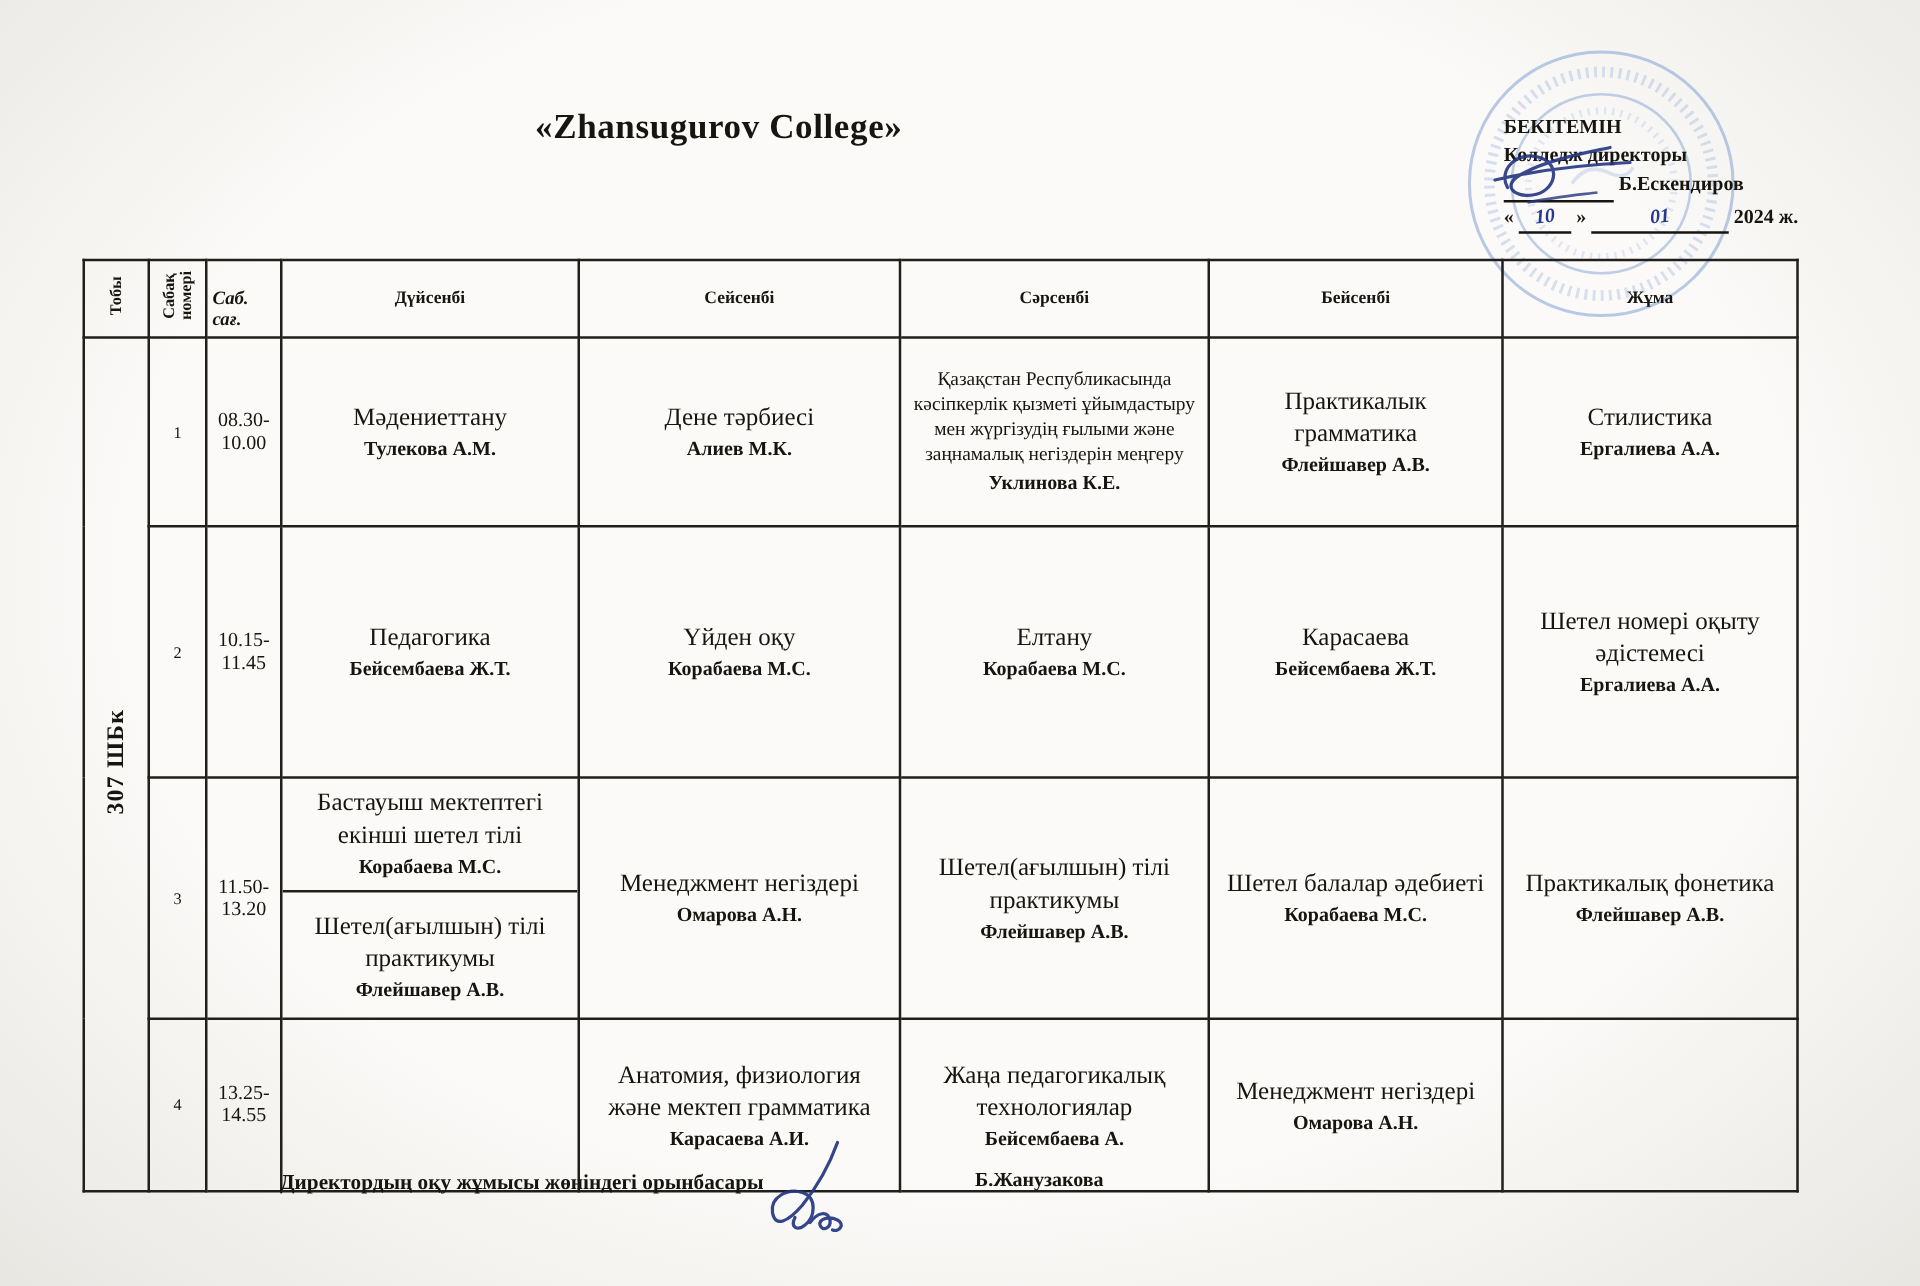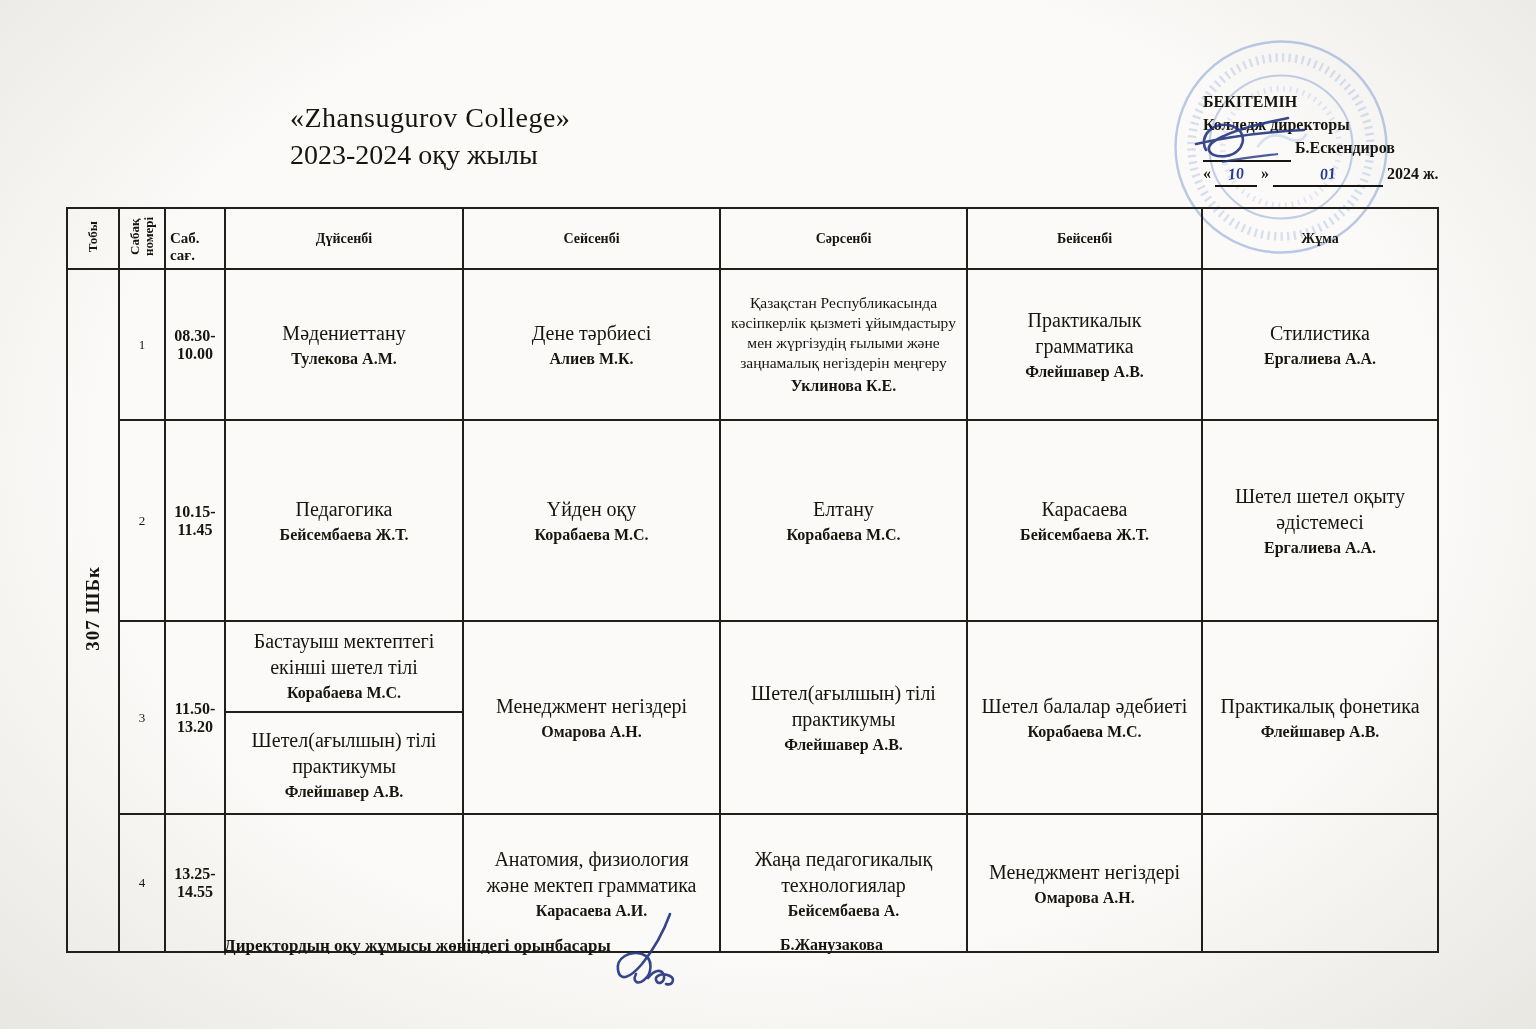--- a/index.html
+++ b/index.html
@@ -6,21 +6,21 @@
   body{
     width:1536px;height:1029px;position:relative;overflow:hidden;
     background:#f6f5f1;
     font-family:"Liberation Serif","DejaVu Serif",serif;
     color:#17150f;
   }
   .page-shade{position:absolute;inset:0;background:
     radial-gradient(ellipse at 50% 45%, rgba(255,255,255,.55) 60%, rgba(190,188,182,.25) 100%);}
 
   
-  .title-block{position:absolute;left:290px;top:86px;width:570px;text-align:left;font-weight:normal;margin-top:16px;}
+  .title-block{position:absolute;left:290px;top:86px;width:570px;text-align:center;font-weight:bold;}
   .title-line1{font-size:28px;letter-spacing:.5px;}
   .title-line2{font-size:28px;margin-top:5px;}
   .title-line3{font-size:30px;margin-top:6px;white-space:pre;}
 
   
   .approval{position:absolute;left:1203px;top:90px;width:260px;font-weight:bold;font-size:16px;line-height:1.45;}
   .approval .row-line{position:relative;}
   .uline{display:inline-block;border-bottom:2px solid #17150f;}
   .hand{color:#27388f;font-style:italic;font-weight:bold;transform:rotate(-6deg);display:inline-block;}
 
@@ -32,47 +32,46 @@
   
   table.schedule{
     position:absolute;left:66px;top:207px;width:1371px;height:713px;
     border-collapse:collapse;table-layout:fixed;background:transparent;
   }
   .schedule th,.schedule td{
     border:2.5px solid #211f1b;vertical-align:middle;text-align:center;
     padding:4px 8px;overflow:hidden;
   }
   .schedule th{font-size:14px;font-weight:bold;}
-  th.time-h{vertical-align:bottom;text-align:left;padding:2px 3px 4px 4px;font-size:15px;}
+  th.time-h{vertical-align:bottom;text-align:left;padding:2px 3px 4px 4px;font-size:15px;font-style:italic;}
   .vert{writing-mode:vertical-rl;transform:rotate(180deg);display:inline-block;line-height:1.05;}
   th .vert{font-size:13px;}
   th.lesson-no-h .vert{max-height:47px;font-size:13px;}
   td.group-cell .vert{font-size:19px;font-weight:bold;letter-spacing:1px;}
   td.no-cell{font-size:13px;padding:2px;}
-  td.time-cell{font-weight:bold;font-size:16px;padding:2px 4px;word-break:break-word;}
+  td.time-cell{font-weight:normal;font-size:16px;padding:2px 4px;word-break:break-word;}
   .subj{font-size:20px;line-height:1.3;}
   .subj.small{font-size:15.5px;line-height:1.28;}
   .teach{font-size:16px;font-weight:bold;margin-top:3px;line-height:1.25;}
   td.split-cell{padding:0;}
   .split-top{border-bottom:2.5px solid #211f1b;padding:6px 8px 8px;min-height:72px;
     display:flex;flex-direction:column;justify-content:center;}
   .split-bottom{padding:8px 8px 6px;min-height:86px;display:flex;flex-direction:column;justify-content:center;}
 
   
   .footer-label{position:absolute;left:224px;top:936px;font-weight:bold;font-size:17px;}
   .footer-name{position:absolute;left:780px;top:936px;font-weight:bold;font-size:16px;}
 </style>
 </head>
 <body>
 
 <div class="page-shade"></div>
 
 <div class="title-block">
   <div class="title-line1">«Zhansugurov College»</div>
-  <div class="title-line2">2023-2024 оқу жылы</div>
 </div>
 
 <svg class="stamp" viewBox="0 0 240 240">
   <circle cx="120" cy="120" r="112" fill="none" stroke="#8fa9d6" stroke-width="2.6" opacity="0.62"></circle>
   <circle cx="120" cy="120" r="76" fill="none" stroke="#8fa9d6" stroke-width="2.2" opacity="0.55"></circle>
   <circle cx="120" cy="120" r="95" fill="none" stroke="#9db4dd" stroke-width="9" stroke-dasharray="2.5 4.5" opacity="0.38"></circle>
   <circle cx="120" cy="120" r="62" fill="none" stroke="#9db4dd" stroke-width="6" stroke-dasharray="2 5" opacity="0.28"></circle>
   <path d="M95,120 q12,-18 30,-10 q16,8 22,-4" fill="none" stroke="#9db4dd" stroke-width="3" opacity="0.35"></path>
 </svg>
 
@@ -161,21 +160,21 @@
       </td>
       <td>
         <div class="subj">Елтану</div>
         <div class="teach">Корабаева М.С.</div>
       </td>
       <td>
         <div class="subj">Карасаева</div>
         <div class="teach">Бейсембаева Ж.Т.</div>
       </td>
       <td>
-        <div class="subj">Шетел шетел оқыту әдістемесі</div>
+        <div class="subj">Шетел номері оқыту әдістемесі</div>
         <div class="teach">Ергалиева А.А.</div>
       </td>
     </tr>
     <tr style="height:172px;">
       <td class="no-cell">3</td>
       <td class="time-cell">11.50-13.20</td>
       <td class="split-cell">
         <div class="split-top">
           <div class="subj">Бастауыш мектептегі екінші шетел тілі</div>
           <div class="teach">Корабаева М.С.</div>

